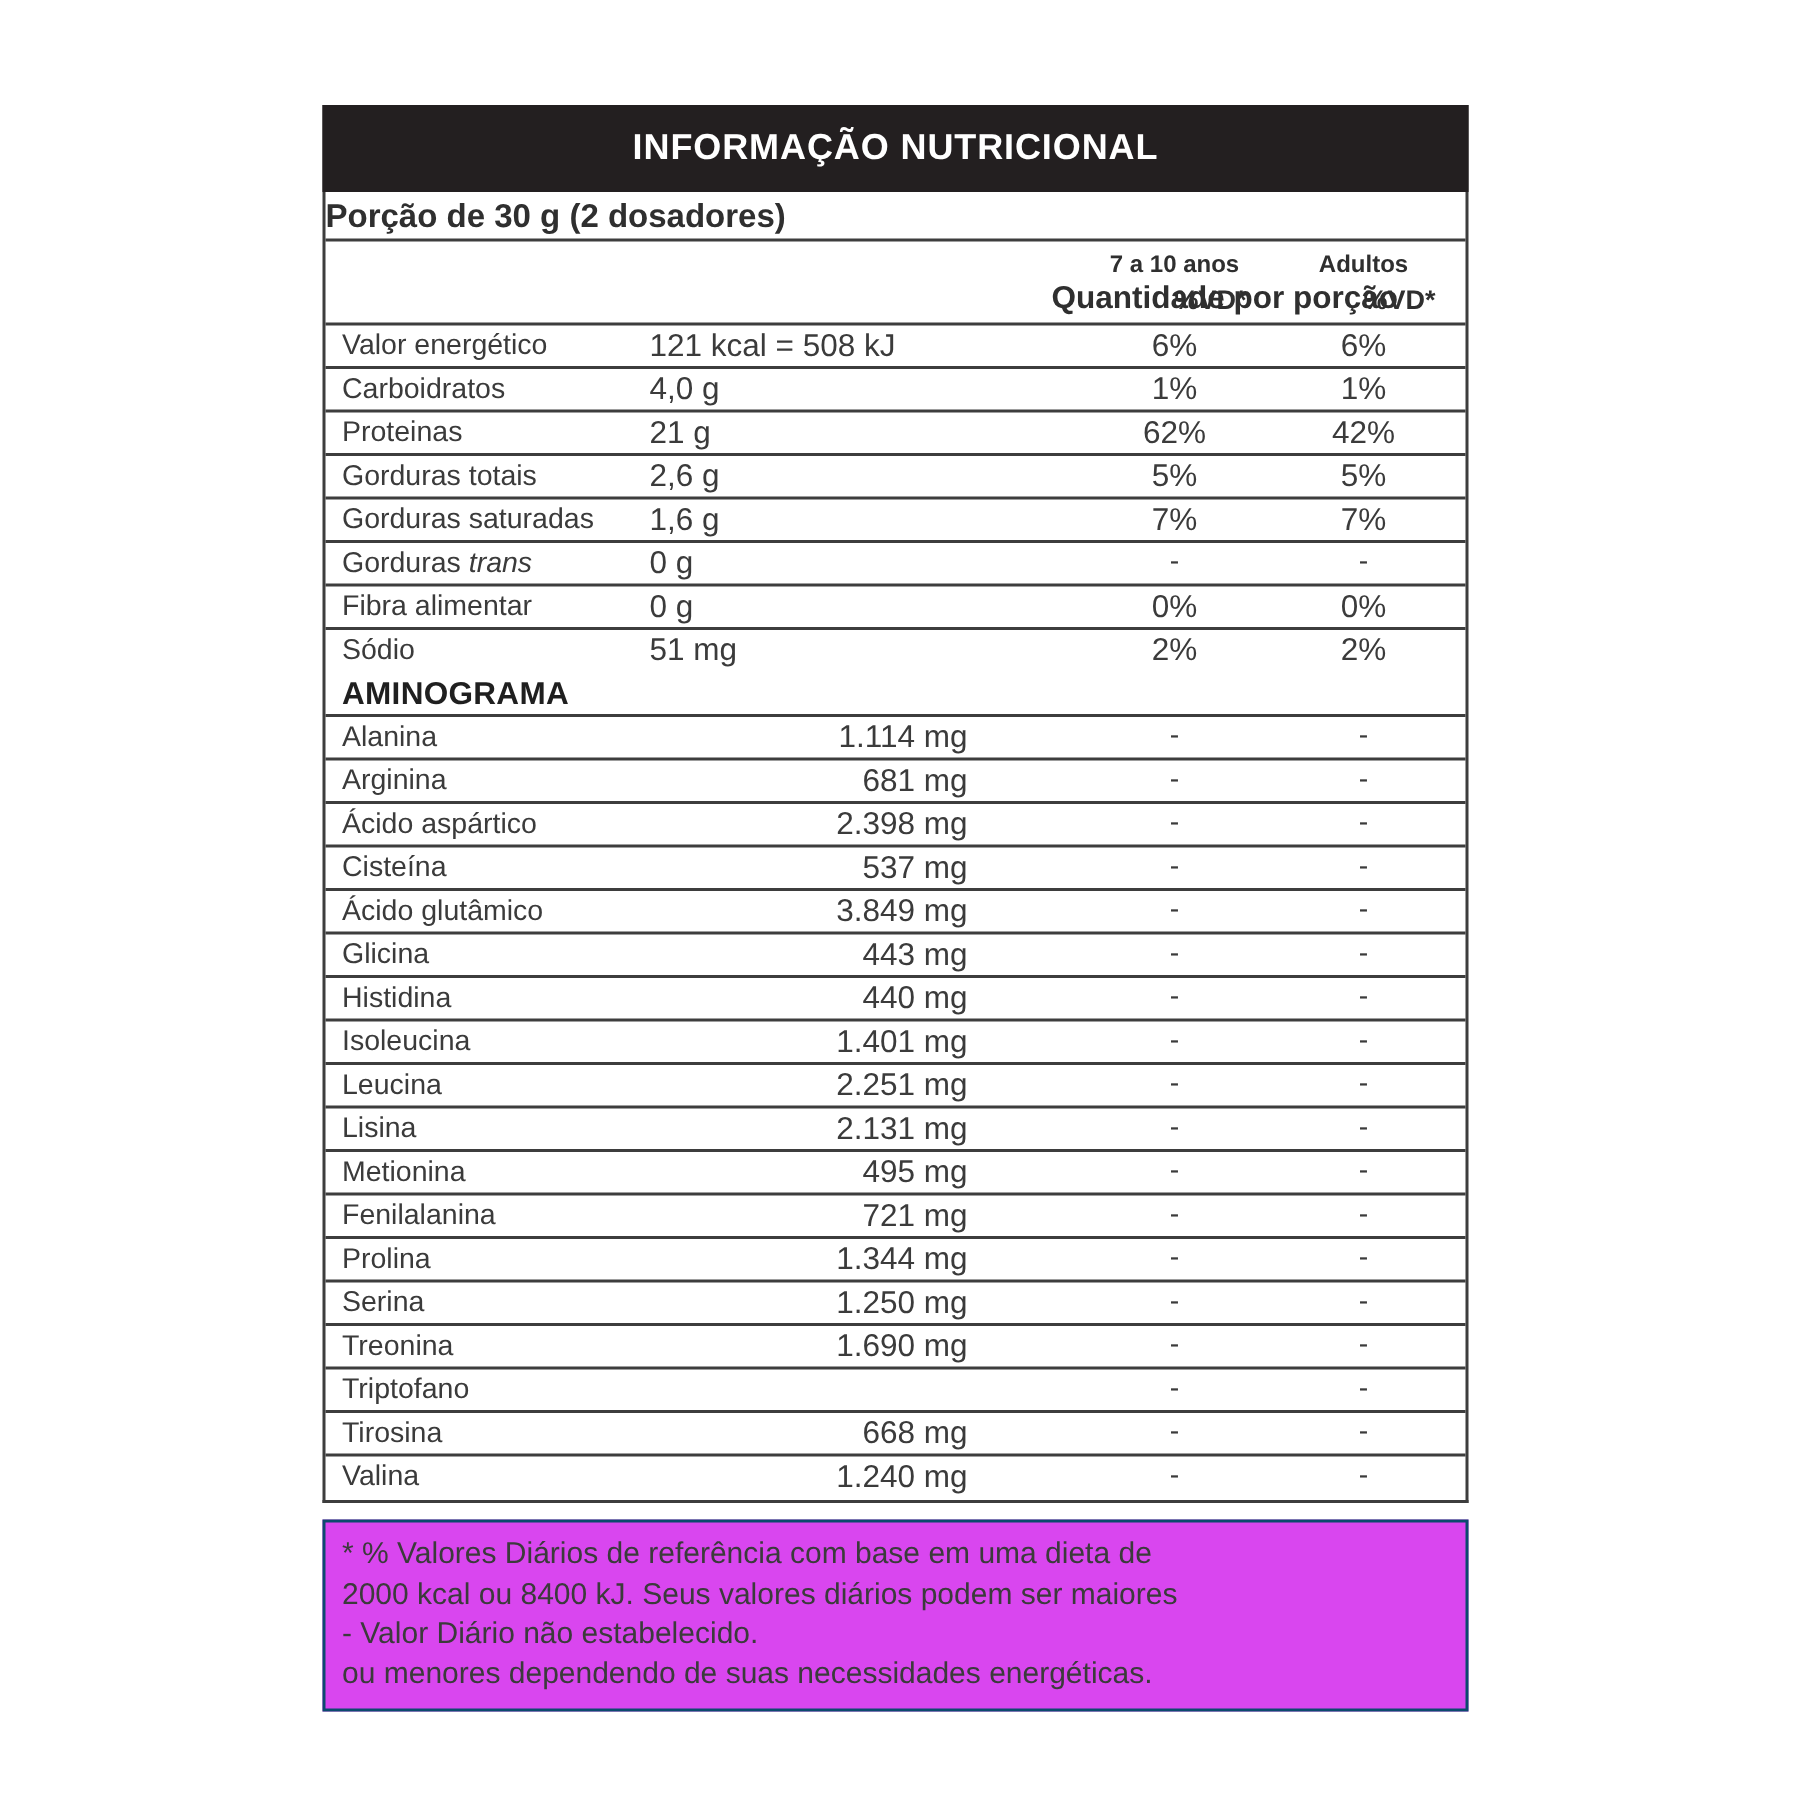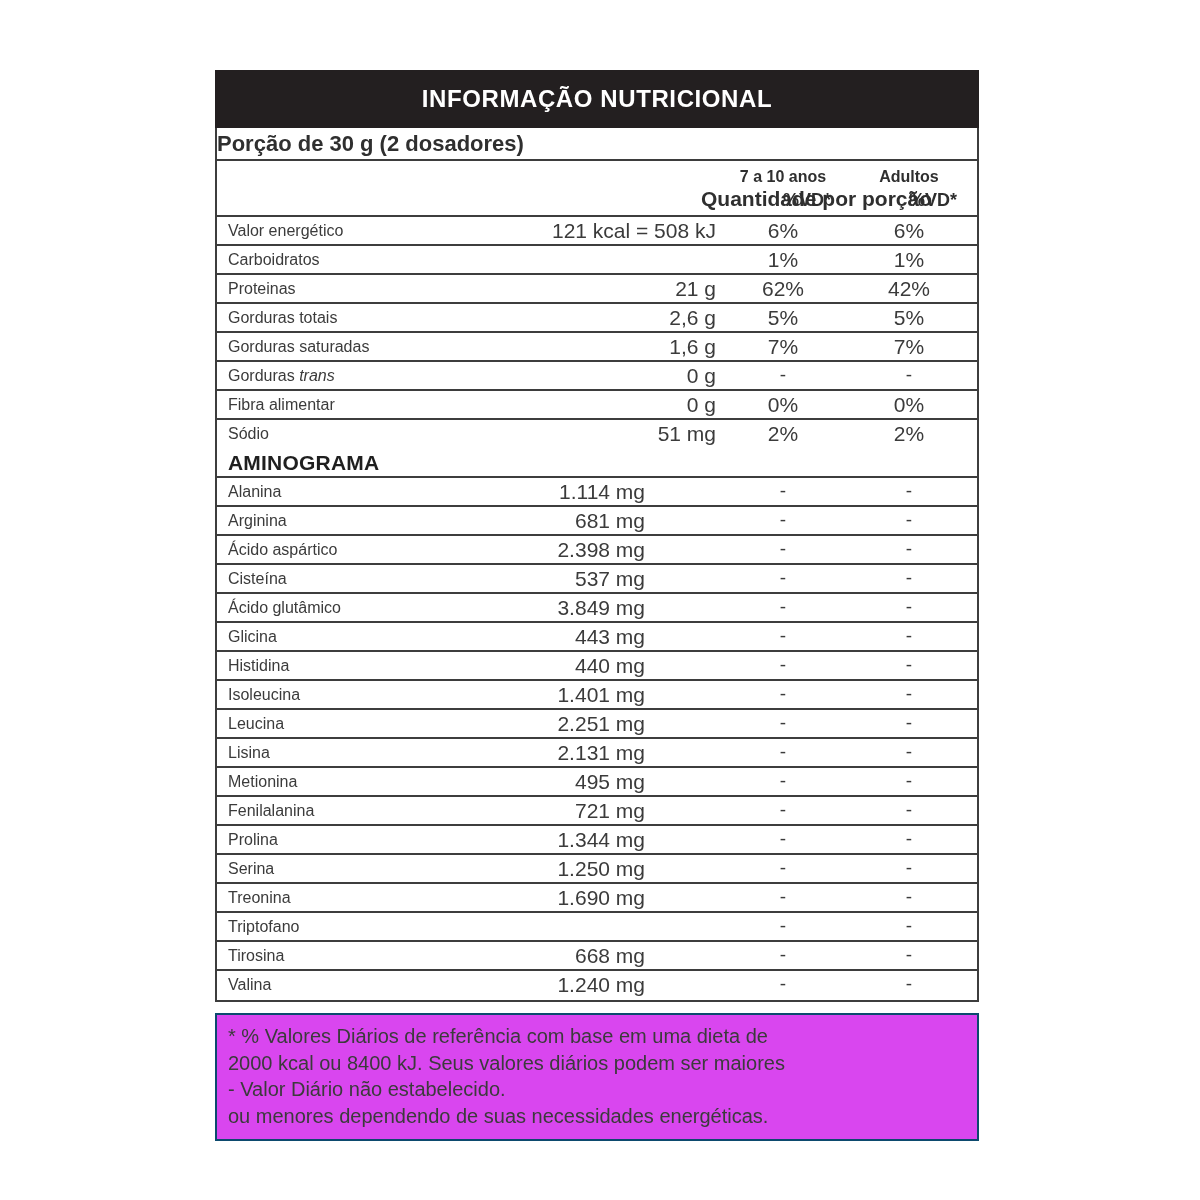--- a/index.html
+++ b/index.html
@@ -108,33 +108,33 @@
     position: relative;
   }
   .drow:last-child { border-bottom: none; }
 
   .cell-name {
     position: absolute;
     left: 11px;
     top: 0;
     height: 29px;
     line-height: 28px;
-    font-size: 16px;
+    font-size: 19px;
     color: #3b3b3b;
     white-space: nowrap;
   }
 
   .cell-qty {
     position: absolute;
-    left: 189px;
+    left: 216px;
     width: 310px;
     top: 0;
     height: 29px;
     line-height: 28px;
-    text-align: right;
+    text-align: left;
     font-size: 21px;
     color: #3b3b3b;
     white-space: nowrap;
   }
   
   .drow.amino .cell-qty {
     left: 200px;
     width: 228px;
     text-align: right;
   }
@@ -213,20 +213,21 @@
 
       <div id="nutrient-rows">
           <div class="drow">
             <span class="cell-name">Valor energético</span>
             <span class="cell-qty">121 kcal = 508 kJ</span>
             <span class="cell-vd c1">6%</span>
             <span class="cell-vd c2">6%</span>
           </div>
           <div class="drow">
             <span class="cell-name">Carboidratos</span>
+            <span class="cell-qty">4,0 g</span>
             <span class="cell-vd c1">1%</span>
             <span class="cell-vd c2">1%</span>
           </div>
           <div class="drow">
             <span class="cell-name">Proteinas</span>
             <span class="cell-qty">21 g</span>
             <span class="cell-vd c1">62%</span>
             <span class="cell-vd c2">42%</span>
           </div>
           <div class="drow">

